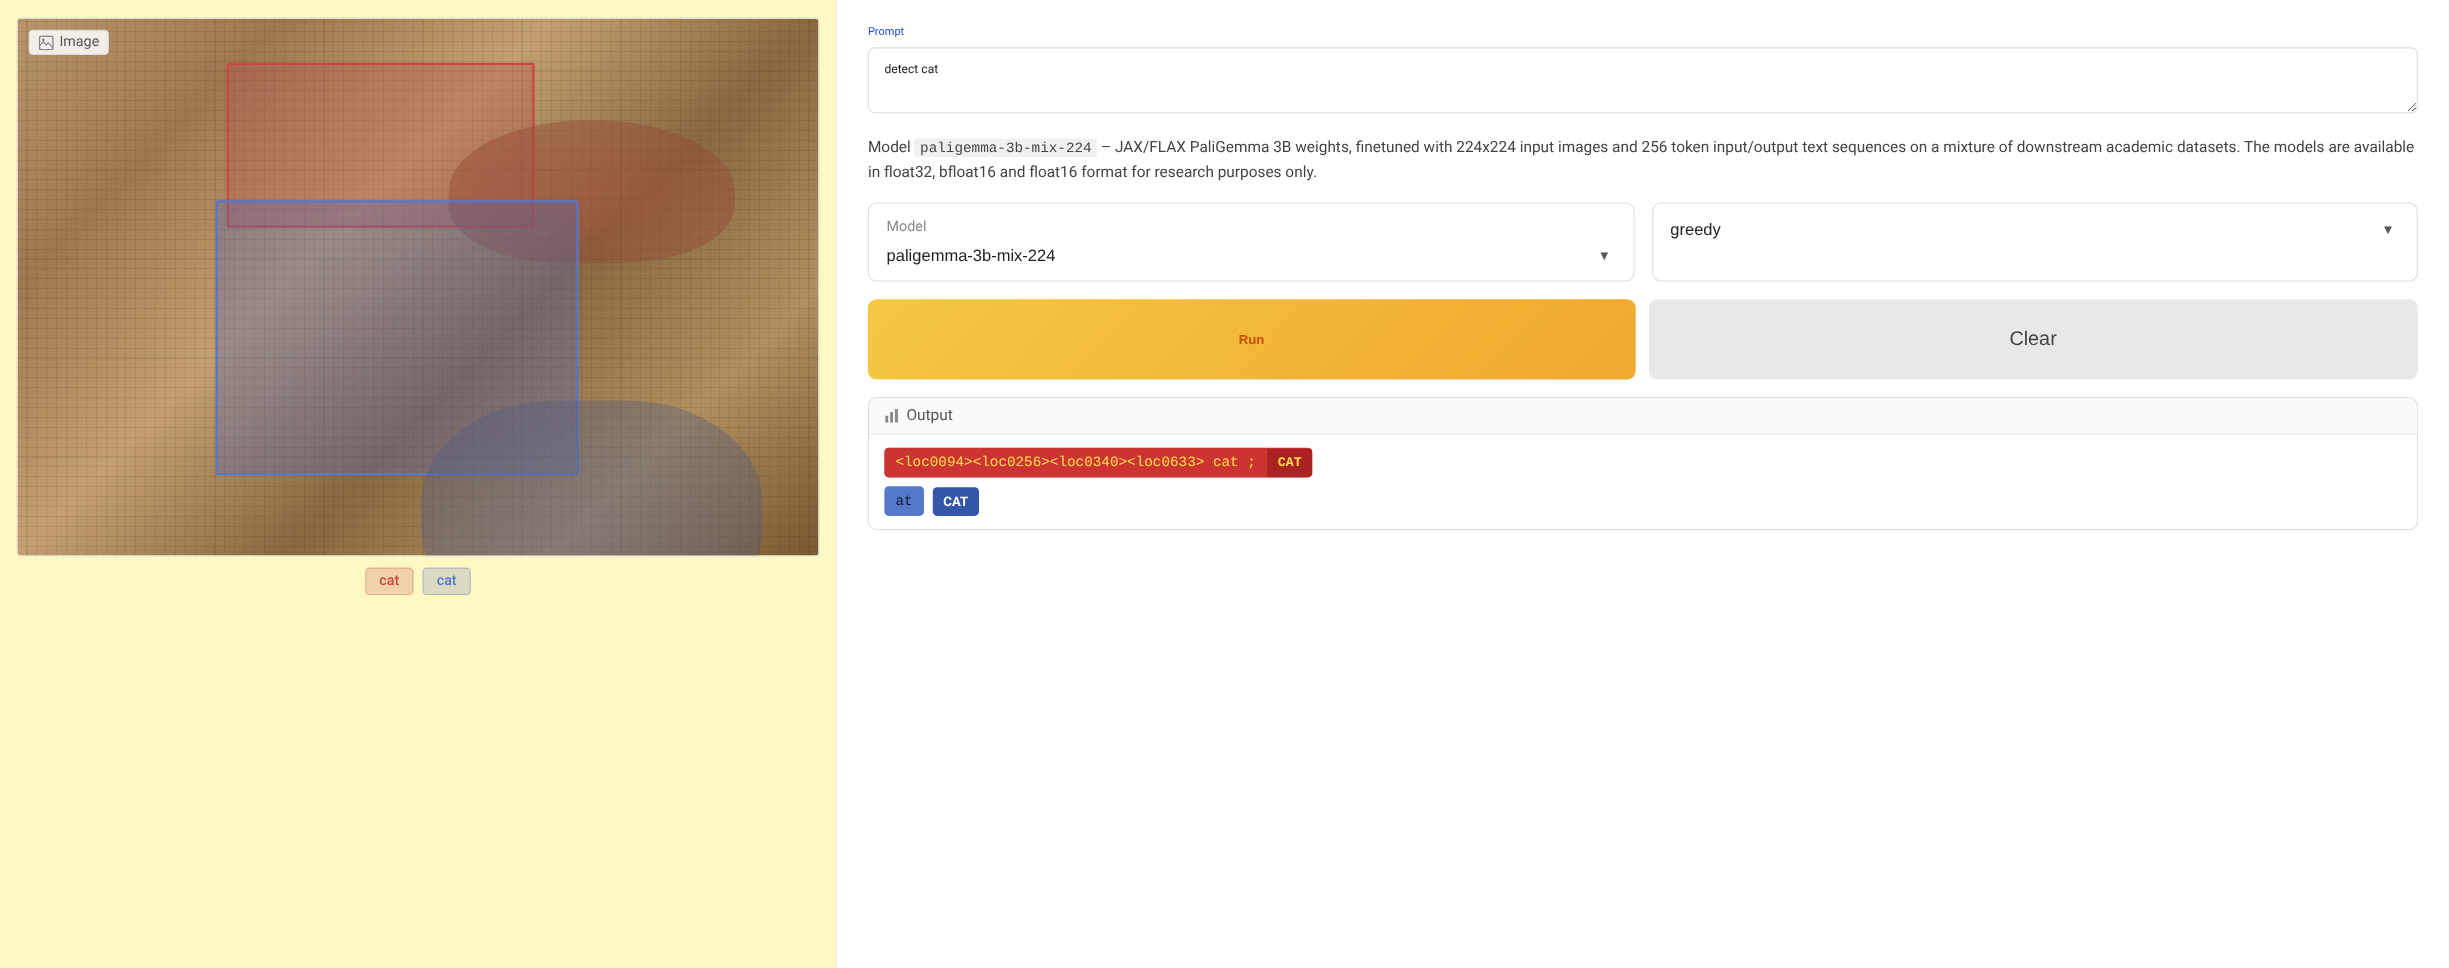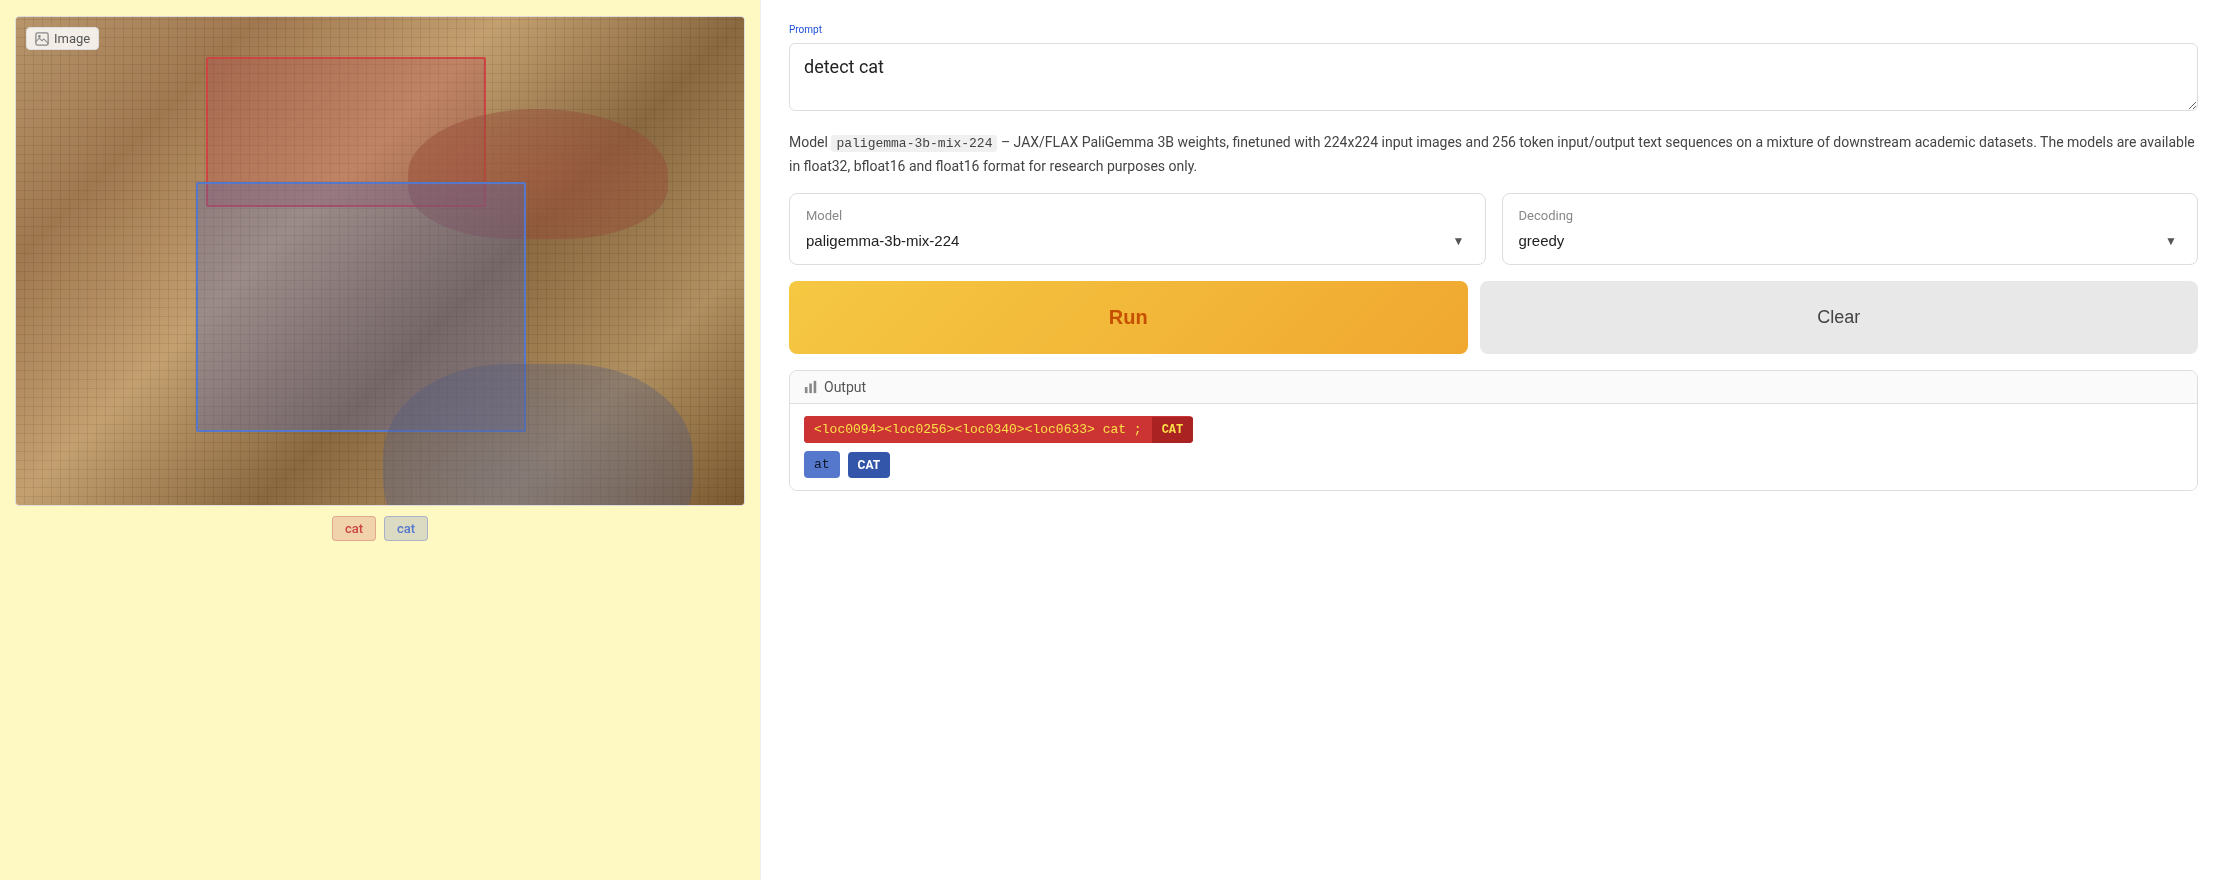--- a/index.html
+++ b/index.html
@@ -143,21 +143,21 @@
       font-size: 10px;
       color: #1d4ed8;
       margin-bottom: 8px;
     }
 
     .prompt-textarea {
       width: 100%;
       border: 1px solid #ddd;
       border-radius: 6px;
       padding: 12px 14px;
-      font-size: 18px;
+      font-size: 11px;
       color: #222;
       resize: vertical;
       min-height: 60px;
       font-family: inherit;
       outline: none;
     }
 
     .model-description {
       margin: 16px 0;
       font-size: 14px;
@@ -220,26 +220,26 @@
     }
 
     .buttons-row {
       display: flex;
       gap: 12px;
       margin-bottom: 16px;
     }
 
     .btn-run {
       flex: 1;
-      padding: 6px;
+      padding: 25px;
       border: none;
       border-radius: 8px;
       background: linear-gradient(135deg, #f5c842, #f0a830);
       color: #c65000;
-      font-size: 20px;
+      font-size: 12px;
       font-weight: 600;
       cursor: pointer;
     }
 
     .btn-clear {
       flex: 1;
       padding: 26px;
       border: none;
       border-radius: 8px;
       background: #e8e8e8;
@@ -393,21 +393,20 @@
       <div class="control-group-label">Model</div>
       <div class="select-wrapper">
         <select>
           <option>paligemma-3b-mix-224</option>
           <option>paligemma-3b-ft-coco-det-224</option>
         </select>
         <span class="select-arrow">▼</span>
       </div>
     </div>
     <div class="control-group">
-      <div class="control-group-label">Decoding</div>
       <div class="select-wrapper">
         <select>
           <option>greedy</option>
           <option>beam</option>
         </select>
         <span class="select-arrow">▼</span>
       </div>
     </div>
   </div>
 

